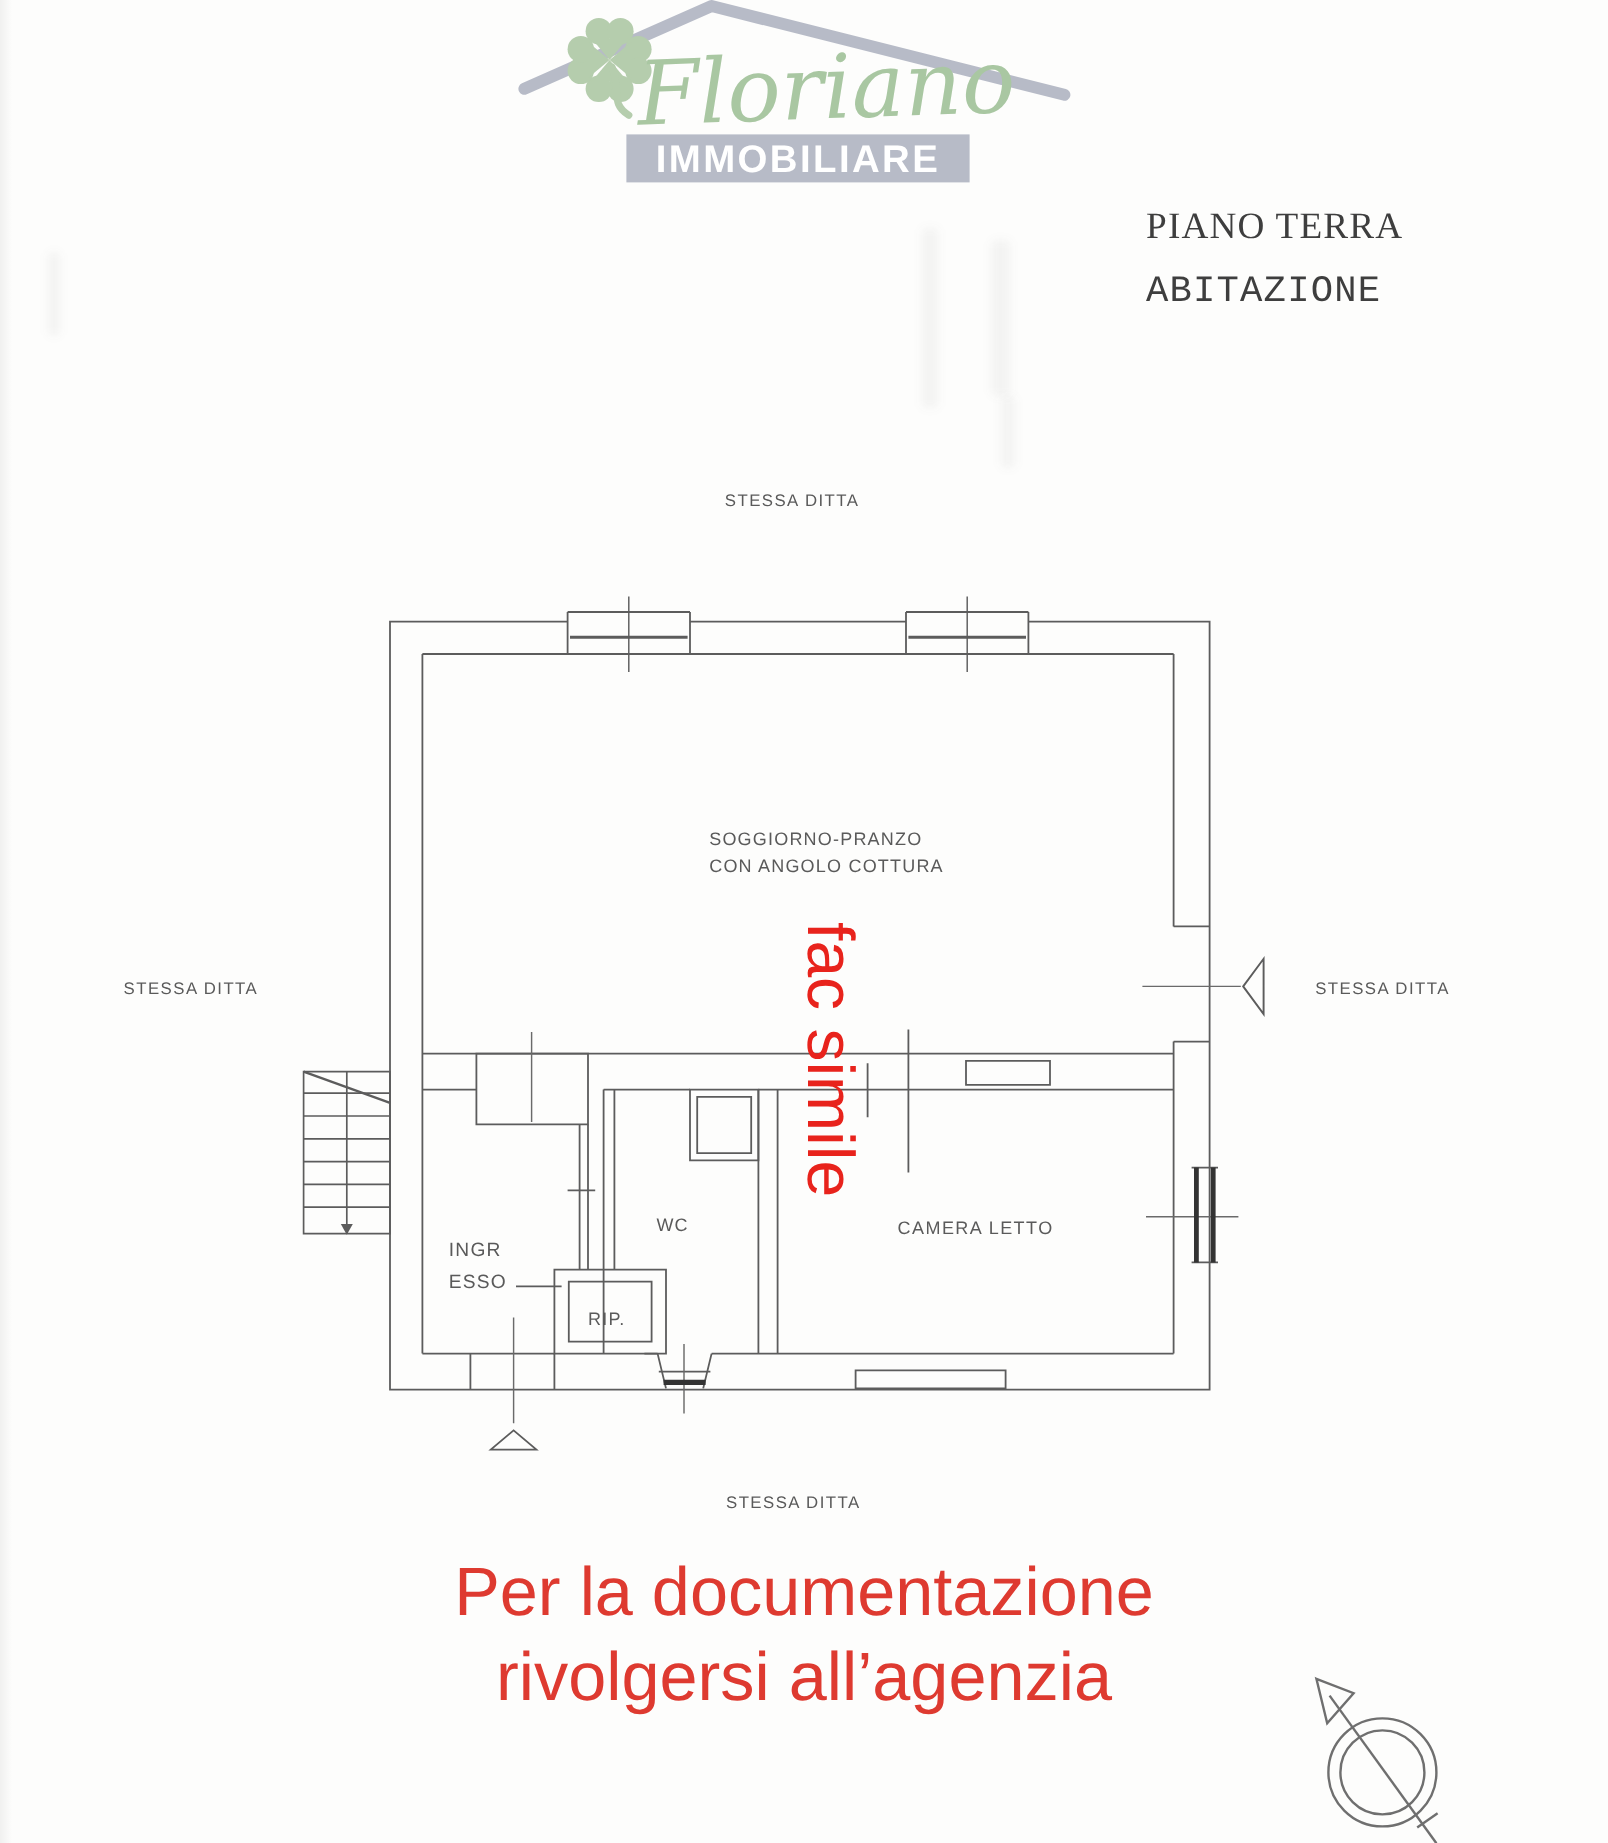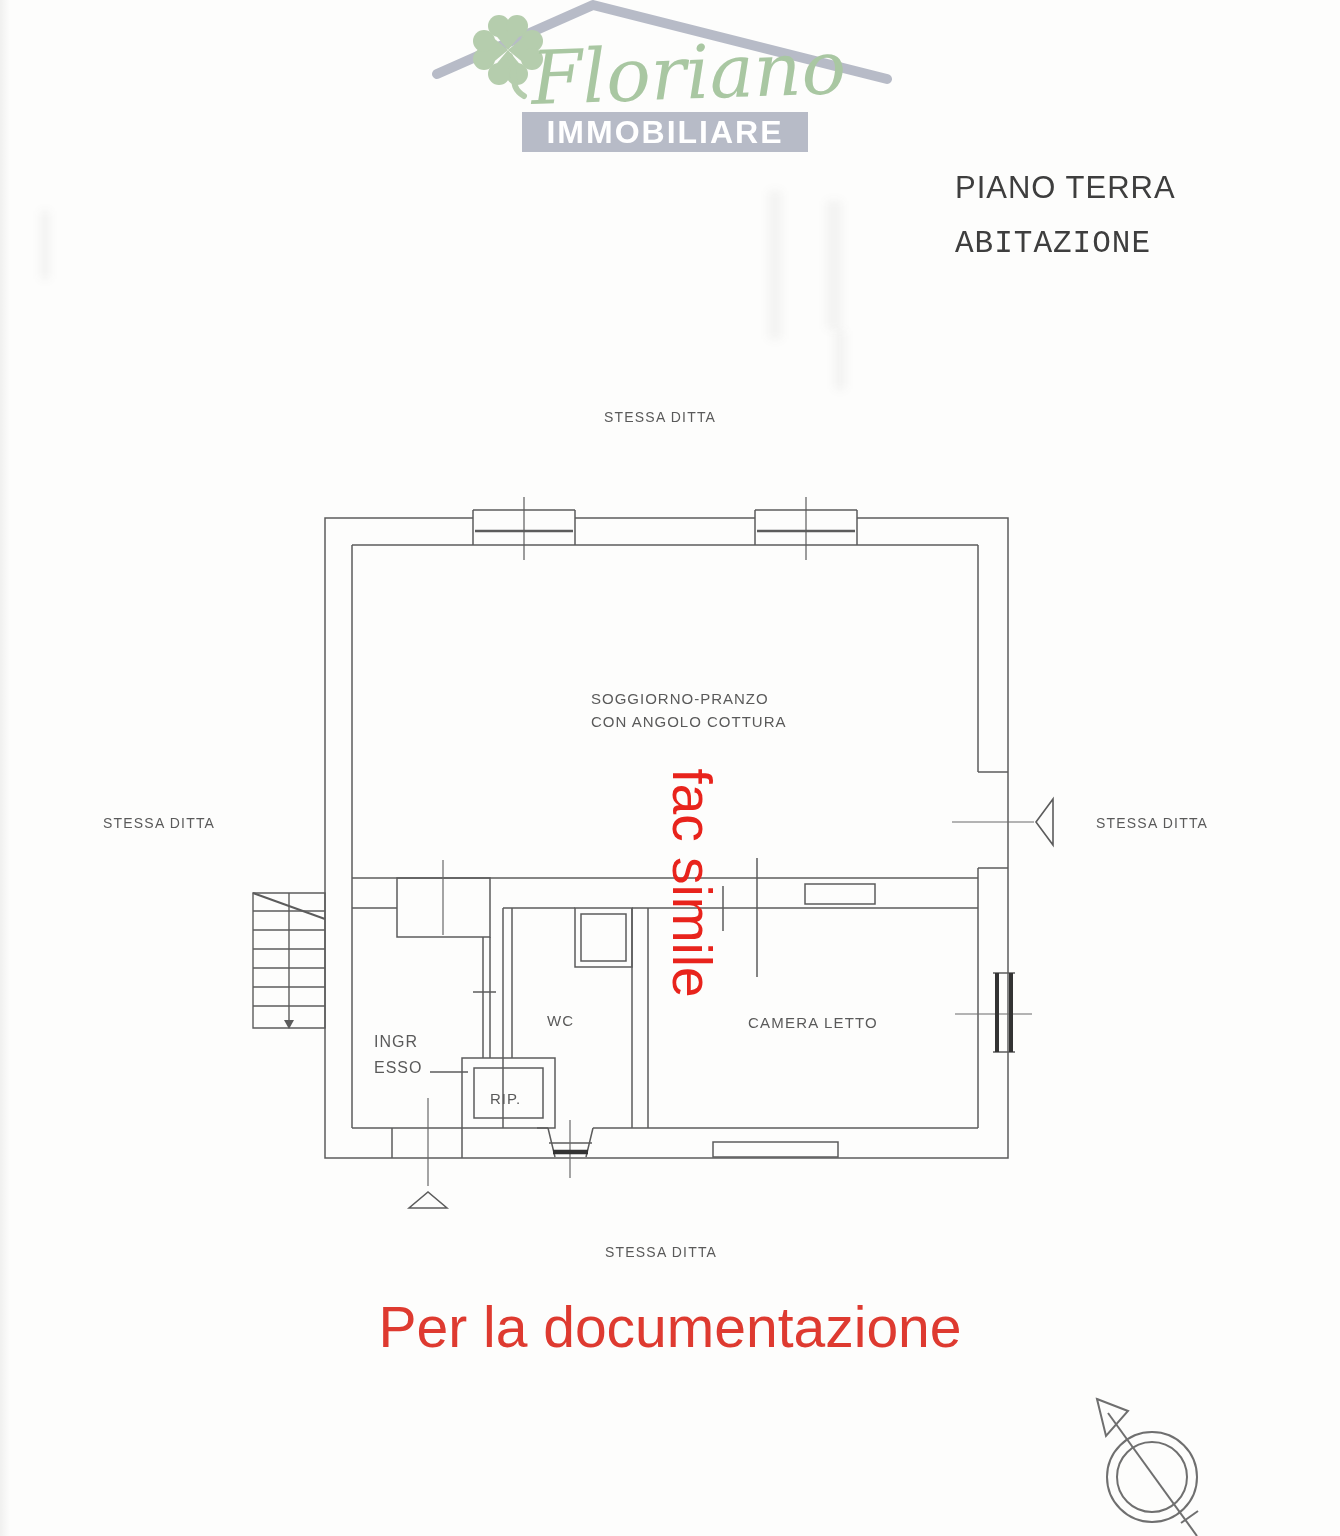--- a/index.html
+++ b/index.html
@@ -60,21 +60,21 @@
       </g>
       <path d="M2,6 C10,26 0,36 16,46" fill="none" stroke="#b5cdad" stroke-width="6" stroke-linecap="round"></path>
     </g>
     <text x="132" y="104" font-family="DejaVu Serif, serif" font-style="italic" font-size="74" fill="#a9c7a2" transform="rotate(-2 132 104)">Floriano</text>
     <g>
       <rect x="122" y="112" width="286" height="40" fill="#b7bbc7"></rect>
       <text x="265" y="143" text-anchor="middle" font-family="Liberation Sans, sans-serif" font-weight="bold" font-size="32" letter-spacing="2" fill="#ffffff">IMMOBILIARE</text>
     </g>
   </svg>
 
-  <div class="title-line" style="left:955px;top:170px;">PIANO TERRA</div>
+  <div class="title-line" style="left:955px;top:170px;font-family:Liberation Serif, serif;">PIANO TERRA</div>
   <div class="title-line" style="left:955px;top:226px;font-family:Liberation Mono, monospace;">ABITAZIONE</div>
 
   <svg width="1340" height="1536" viewBox="0 0 1340 1536">
 
     <g fill="none" stroke="#5c5c5c" stroke-width="1.5">
 
       <path d="M473,518 H325 V1158 H1008 V518 H857 M755,518 H575"></path>
 
       <path d="M352,545 H978 M978,545 V772 M978,868 V1128 M352,545 V1128"></path>
       <path d="M352,878 H978"></path>
@@ -158,15 +158,16 @@
       <text class="plan-label" x="103" y="828" font-size="14" letter-spacing="1.2" fill="#555">STESSA DITTA</text>
       <text class="plan-label" x="1096" y="828" font-size="14" letter-spacing="1.2" fill="#555">STESSA DITTA</text>
       <text class="plan-label" x="605" y="1257" font-size="14" letter-spacing="1.2" fill="#555">STESSA DITTA</text>
     </g>
   </svg>
 
   <div class="watermark">fac simile</div>
 
   <div class="note">
     <div>Per la documentazione</div>
+    <div>rivolgersi all’agenzia</div>
   </div>
 
 </div>
 
 </body></html>

